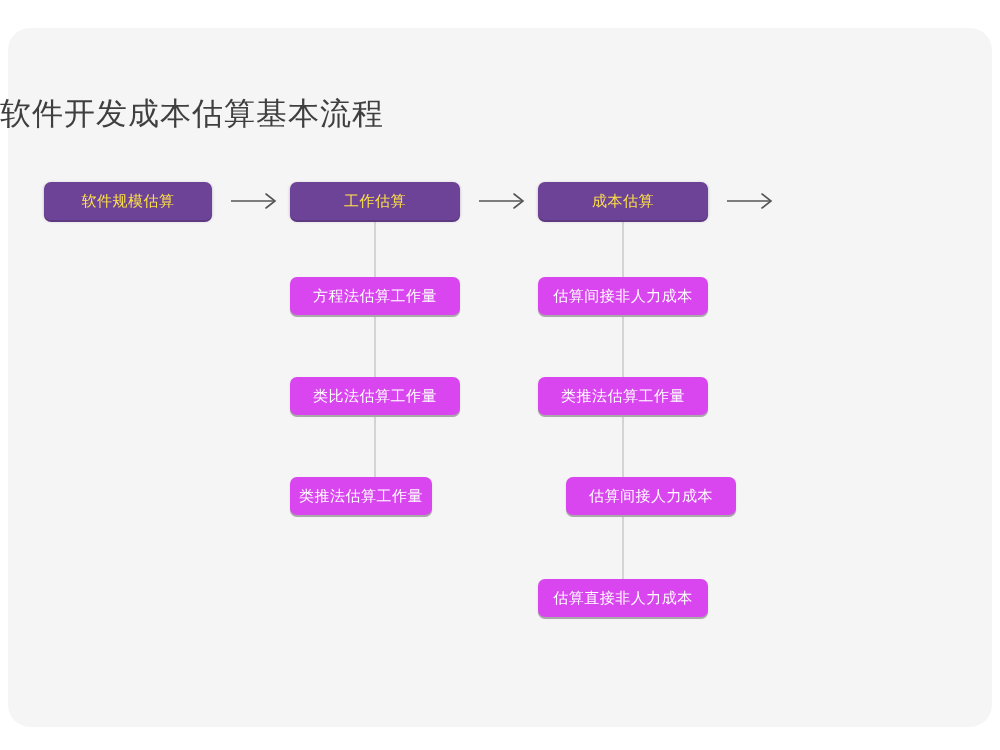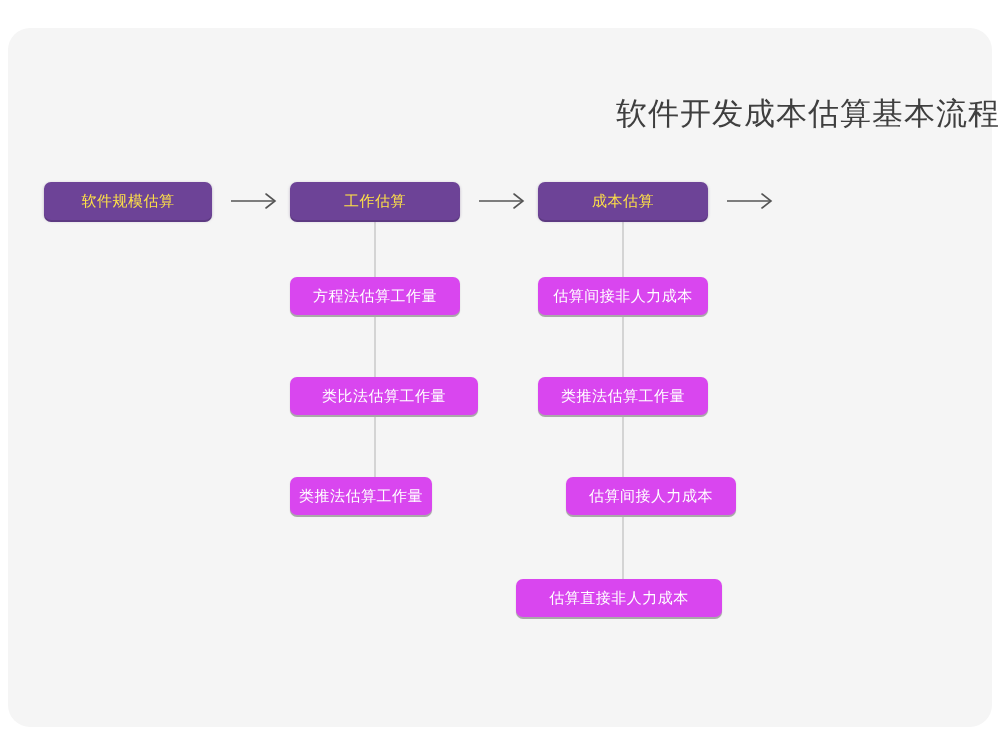--- a/index.html
+++ b/index.html
@@ -31,21 +31,21 @@
     background: #f5f5f5;
     border-radius: 22px;
   }
 
   
   .title {
     position: absolute;
     left: 0;
     top: 94px;
     width: 1000px;
-    text-align: right;
+    text-align: left;
     font-size: 31px;
     line-height: 40px;
     color: #3f3f3f;
     letter-spacing: 1px;
     white-space: nowrap;
   }
 
   
   .vline {
     position: absolute;
@@ -118,25 +118,25 @@
 
   <div class="arrow" style="left:726px; top:191px; width:52px;">
     <svg width="52" height="20" viewBox="0 0 52 20">
       <path d="M1 10 H44" stroke="#555555" stroke-width="1.6" fill="none"></path>
       <path d="M36 3 L45 10 L36 17" stroke="#555555" stroke-width="1.6" fill="none" stroke-linecap="round"></path>
     </svg>
   </div>
 
   <div class="node secondary" style="left:290px; top:277px; width:170px;">方程法估算工作量</div>
 
-  <div class="node secondary" style="left:290px; top:377px; width:188px;">类比法估算工作量</div>
+  <div class="node secondary" style="left:290px; top:377px; width:170px;">类比法估算工作量</div>
 
   <div class="node secondary" style="left:290px; top:477px; width:142px;">类推法估算工作量</div>
 
   <div class="node secondary" style="left:538px; top:277px; width:170px;">估算间接非人力成本</div>
 
   <div class="node secondary" style="left:538px; top:377px; width:170px;">类推法估算工作量</div>
 
   <div class="node secondary" style="left:566px; top:477px; width:170px;">估算间接人力成本</div>
 
-  <div class="node secondary" style="left:516px; top:579px; width:206px;">估算直接非人力成本</div>
+  <div class="node secondary" style="left:538px; top:579px; width:170px;">估算直接非人力成本</div>
 
 </div>
 
 </body></html>

